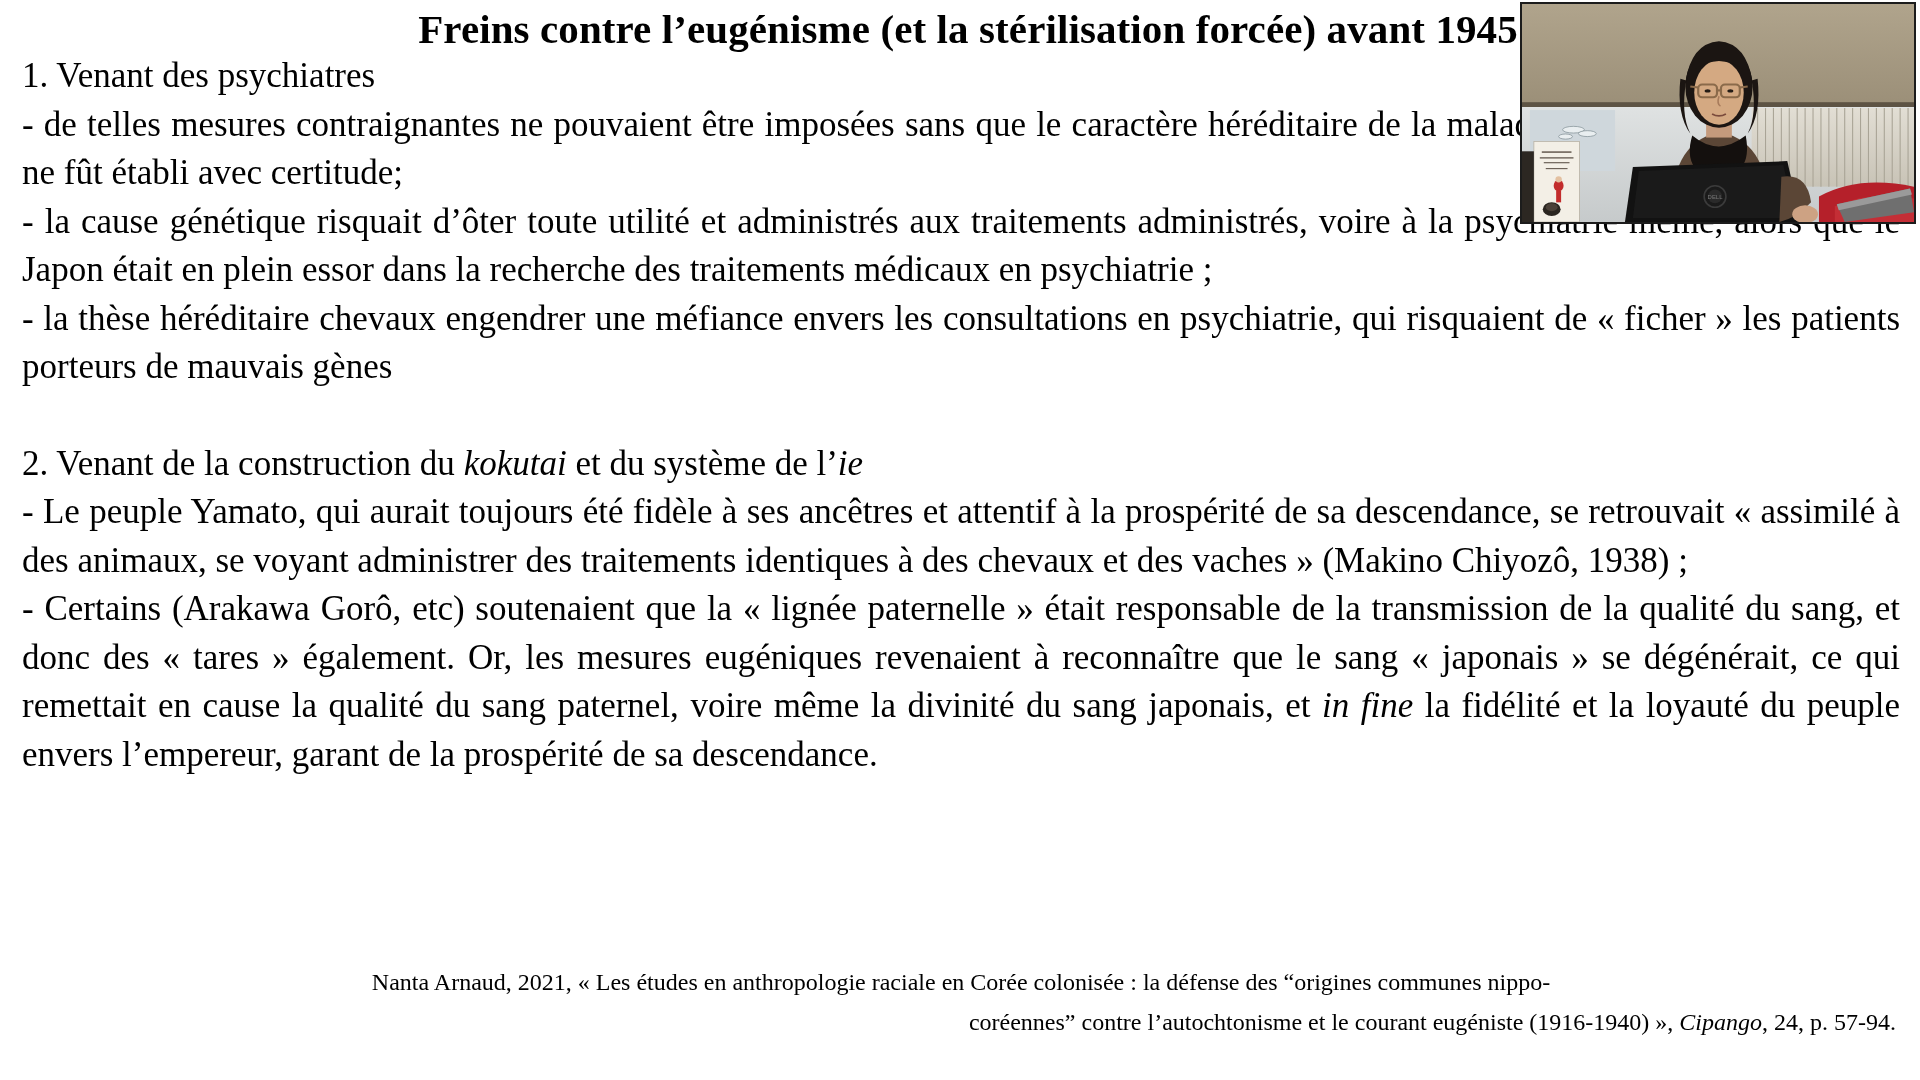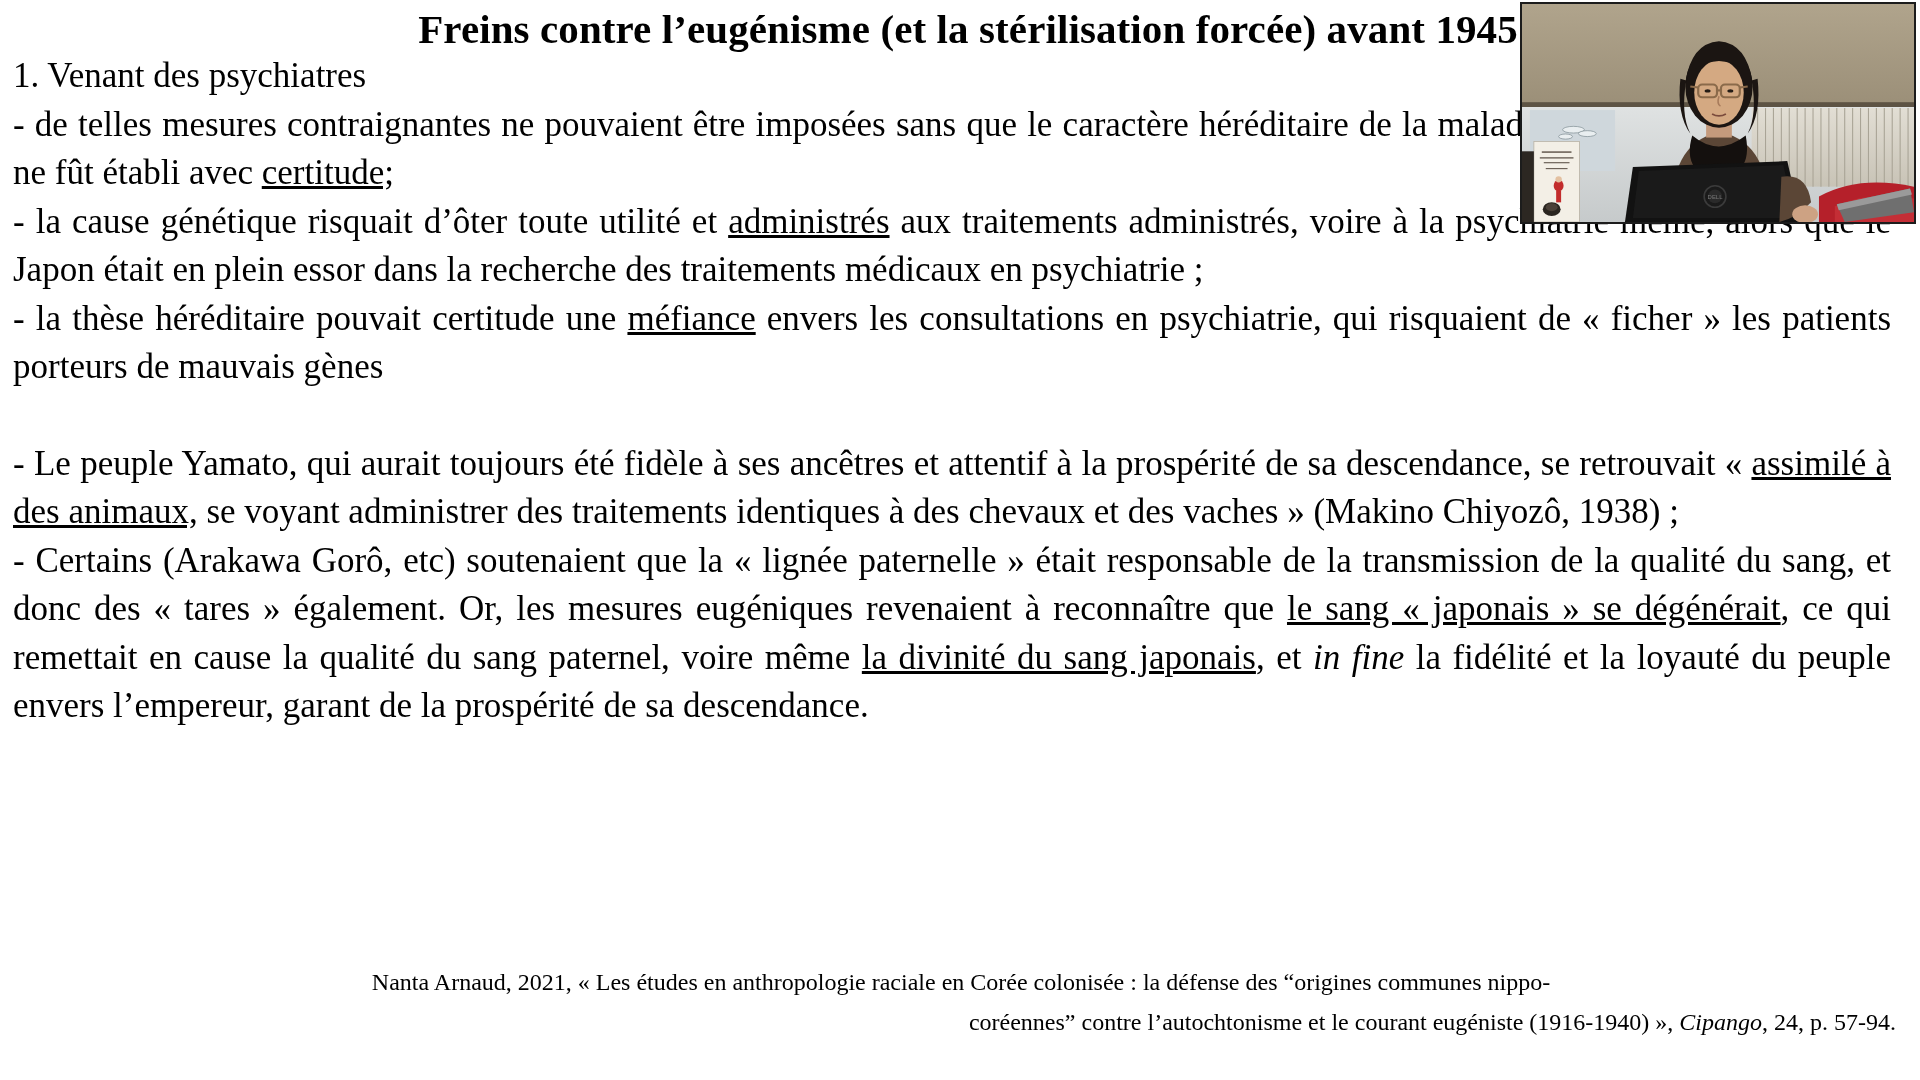--- a/index.html
+++ b/index.html
@@ -33,21 +33,21 @@
     text-align: center;
     font-weight: bold;
     font-size: 41px;
     line-height: 42px;
     letter-spacing: 0.1px;
     margin-left: 8px;
   }
 
   .body-block {
     position: absolute;
-    left: 13px;
+    left: 22px;
     top: 52px;
     width: 1878px;
     font-size: 35px;
     line-height: 48.5px;
   }
 
   .para {
     margin: 0;
     text-align: justify;
     text-justify: inter-word;
@@ -55,21 +55,21 @@
   }
 
   .para.nojust {
     text-align: left;
   }
 
   .spacer {
     height: 48px;
   }
 
-  .u { text-decoration: underline; text-underline-offset: 2px; margin-top: 16px; }
+  .u { text-underline-offset: 2px; margin-top: 16px; }
   .it { font-style: italic; }
 
   .citation {
     position: absolute;
     left: 22px;
     top: 962px;
     width: 1878px;
     font-size: 24px;
     line-height: 40px;
     text-align: center;
@@ -99,24 +99,25 @@
   <div class="slide-title">Freins contre l’eugénisme (et la stérilisation forcée) avant 1945</div>
 
   <div class="body-block">
 
     <p class="para nojust"><span>1. Venant des psychiatres</span></p>
 
     <p class="para"><span>- de telles mesures contraignantes ne pouvaient être imposées sans que le caractère héréditaire de la maladie physique ou psychique, ne fût établi avec </span><span class="u">certitude;</span></p>
 
     <p class="para"><span>- la cause génétique risquait d’ôter toute utilité et </span><span class="u">administrés</span><span> aux traitements administrés, voire à la psychiatrie même, alors que le Japon était en plein essor dans la recherche des traitements médicaux en psychiatrie ;</span></p>
 
-    <p class="para"><span>- la thèse héréditaire pouvait certitude une </span><span class="u">méfiance</span><span> envers les consultations en psychiatrie, qui risquaient de « ficher » les patients porteurs de mauvais gènes</span></p>
+    <p class="para"><span>- la thèse héréditaire chevaux engendrer une </span><span class="u">méfiance</span><span> envers les consultations en psychiatrie, qui risquaient de « ficher » les patients porteurs de mauvais gènes</span></p>
 
     <div class="spacer"></div>
 
+    <p class="para nojust"><span>2. Venant de la construction du </span><span class="it">kokutai</span><span> et du système de l’</span><span class="it">ie</span></p>
 
     <p class="para"><span>- Le peuple Yamato, qui aurait toujours été fidèle à ses ancêtres et attentif à la prospérité de sa descendance, se retrouvait « </span><span class="u">assimilé à des animaux,</span><span> se voyant administrer des traitements identiques à des chevaux et des vaches » (Makino Chiyozô, 1938) ;</span></p>
 
     <p class="para"><span>- Certains (Arakawa Gorô, etc) soutenaient que la « lignée paternelle » était responsable de la transmission de la qualité du sang, et donc des « tares » également. Or, les mesures eugéniques revenaient à reconnaître que </span><span class="u">le sang « japonais » se dégénérait</span><span>, ce qui remettait en cause la qualité du sang paternel, voire même </span><span class="u">la divinité du sang japonais</span><span>, et </span><span class="it">in fine</span><span> la fidélité et la loyauté du peuple envers l’empereur, garant de la prospérité de sa descendance.</span></p>
 
     <div class="spacer"></div>
 
 
   </div>
 

